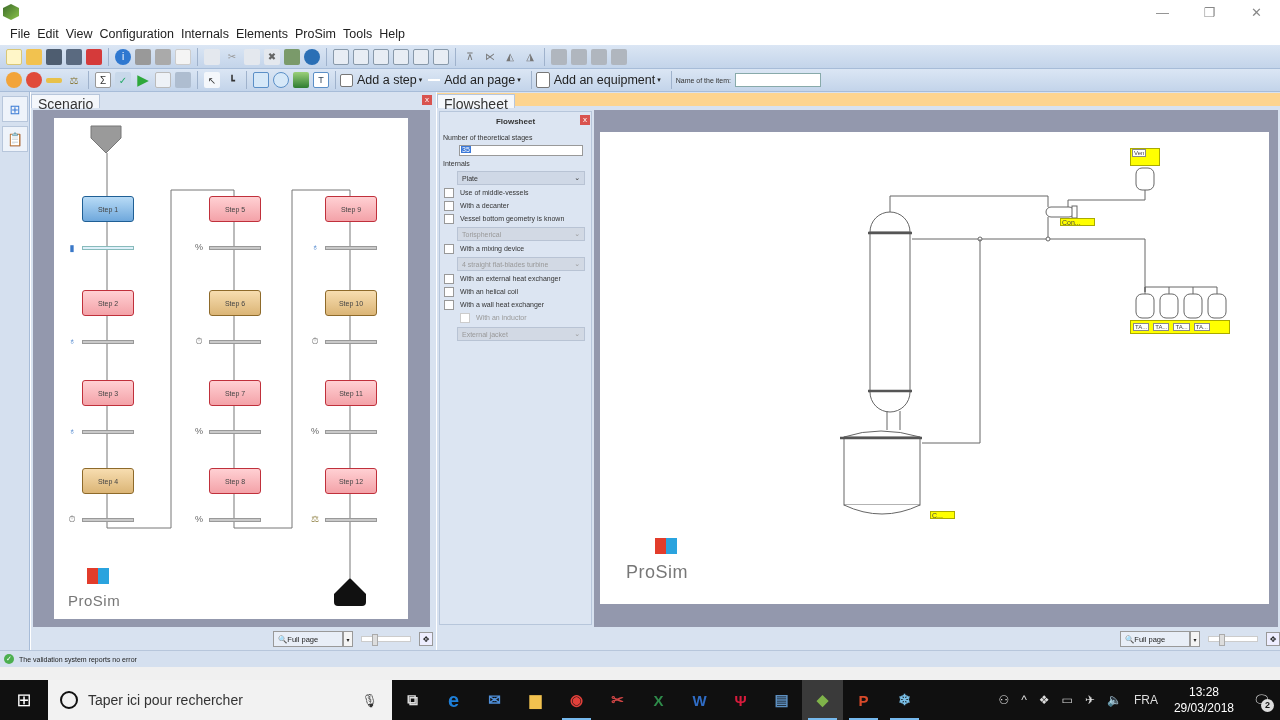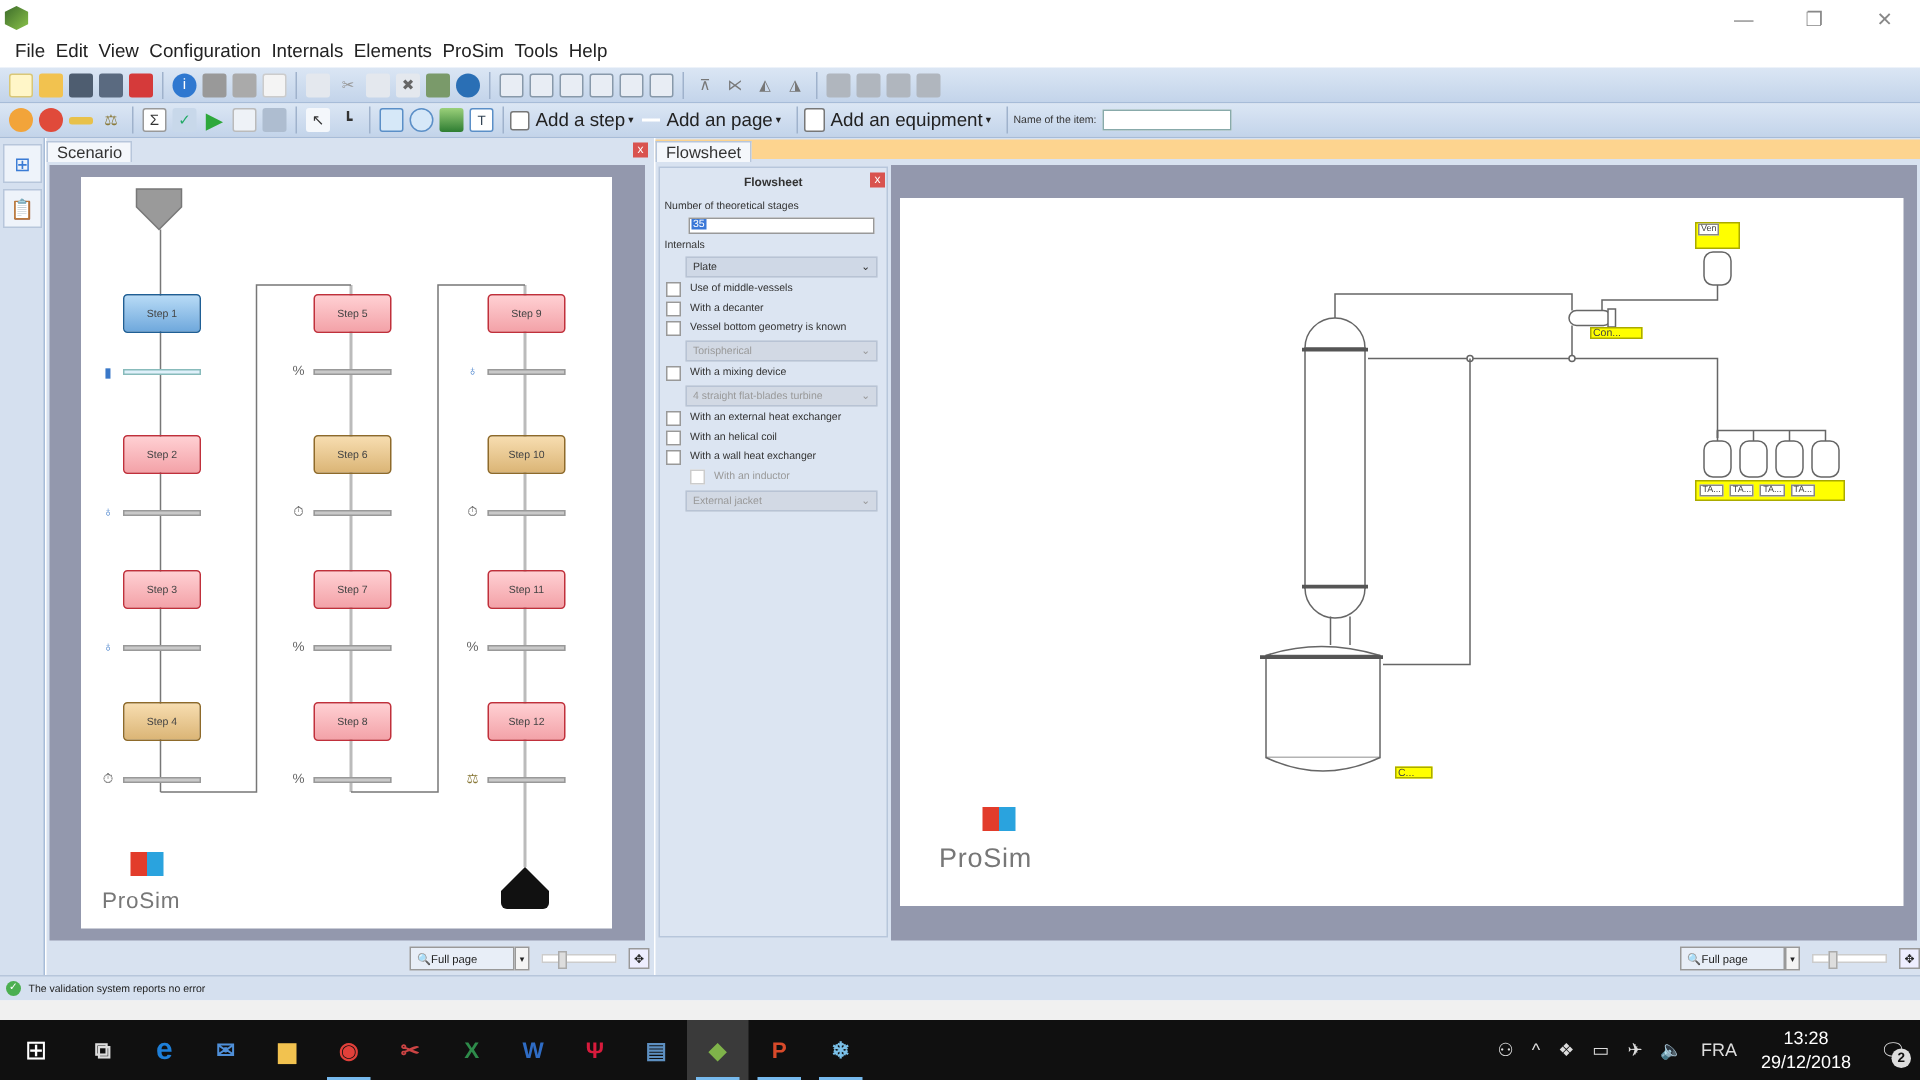--- a/index.html
+++ b/index.html
@@ -17,21 +17,21 @@
 .ti{width:16px;height:16px;margin:0 2px;border-radius:2px;display:inline-flex;align-items:center;justify-content:center;font-size:10px;color:#345}
 .sep{width:1px;height:18px;background:#9fb2cc;margin:0 4px}
 .tbtext{display:flex;align-items:center;font-size:12.5px;color:#222;margin-right:6px}
 .tbtext .box{width:13px;height:13px;border:1px solid #777;background:#fff;margin-right:4px;border-radius:2px}
 .tbtext .dash{width:12px;height:2px;background:#fff;margin-right:4px}
 .name-label{font-size:7px;color:#333;margin-right:4px}
 .name-input{width:86px;height:14px;border:1px solid #8aa;background:#fff}
 .leftbar{position:absolute;left:0;top:92px;width:30px;height:558px;background:#d5e0ef;border-right:1px solid #a7bcd8}
 .leftbar .lb{width:26px;height:26px;margin:4px 2px 0;background:#eef3fa;border:1px solid #b7c6db;display:flex;align-items:center;justify-content:center;color:#3a7bd5;font-size:13px}
 .pane{position:absolute;background:#d8e2f0}
-.tabstrip{position:absolute;height:15px;font-size:11px;display:flex;align-items:flex-end}
+.tabstrip{position:absolute;height:15px;font-size:14px;display:flex;align-items:flex-end}
 .tab{background:#f4f7fb;border:1px solid #b7c6db;border-bottom:none;padding:1px 6px;height:14px;color:#333}
 .closex{position:absolute;width:10px;height:10px;background:#d9534f;color:#fff;font-size:8px;line-height:10px;text-align:center}
 .canvas-bg{position:absolute;background:#9398ad}
 .page{position:absolute;background:#fff}
 .step{position:absolute;width:52px;height:26px;border-radius:3px;font-size:7px;display:flex;align-items:center;justify-content:center;color:#444}
 .step.red{background:linear-gradient(#ffd0d3,#f3a2a8);border:1.5px solid #c0303b}
 .step.blue{background:linear-gradient(#b8dbf6,#6fa8dc);border:1.5px solid #1f5f95}
 .step.tan{background:linear-gradient(#f7ddb0,#dbb576);border:1.5px solid #8e6a2a}
 .bar{position:absolute;width:52px;height:4px;background:#c9c9c9;border:1px solid #999}
 .bar.blue{background:#dff0fa;border-color:#8bb}
@@ -390,20 +390,25 @@
 </div>
 
 <div class="statusbar">
   <span class="ok">✓</span>
   <span>The validation system reports no error</span>
 </div>
 <div style="position:absolute;left:0;top:667px;width:1280px;height:13px;background:#f0f0f0"></div>
 
 <div class="taskbar">
   <div class="startbtn">⊞</div>
+  <div class="searchbox">
+    <span class="circ"></span>
+    <span>Taper ici pour rechercher</span>
+    <span class="mic">🎙</span>
+  </div>
   <div class="tbapp" style="color:#ddd">⧉</div>
   <div class="tbapp" style="color:#1e7fd8;font-size:20px">e</div>
   <div class="tbapp" style="color:#4f8fd8">✉</div>
   <div class="tbapp" style="color:#f2c24f">▆</div>
   <div class="tbapp run" style="color:#e2403a">◉</div>
   <div class="tbapp" style="color:#c44">✂</div>
   <div class="tbapp" style="color:#2e8b4a">X</div>
   <div class="tbapp" style="color:#2f6cc4">W</div>
   <div class="tbapp" style="color:#d81b3c">Ψ</div>
   <div class="tbapp" style="color:#5d8fc0">▤</div>
@@ -413,17 +418,17 @@
   <div class="tray">
     <span>⚇</span>
     <span>^</span>
     <span>❖</span>
     <span>▭</span>
     <span>✈</span>
     <span>🔈</span>
     <span>FRA</span>
     <div class="clock">
       <div>13:28</div>
-      <div>29/12/2018</div>
+      <div>29/03/2018</div>
     </div>
     <div class="notif">🗨<b>2</b></div>
   </div>
 </div>
 
 </body></html>

